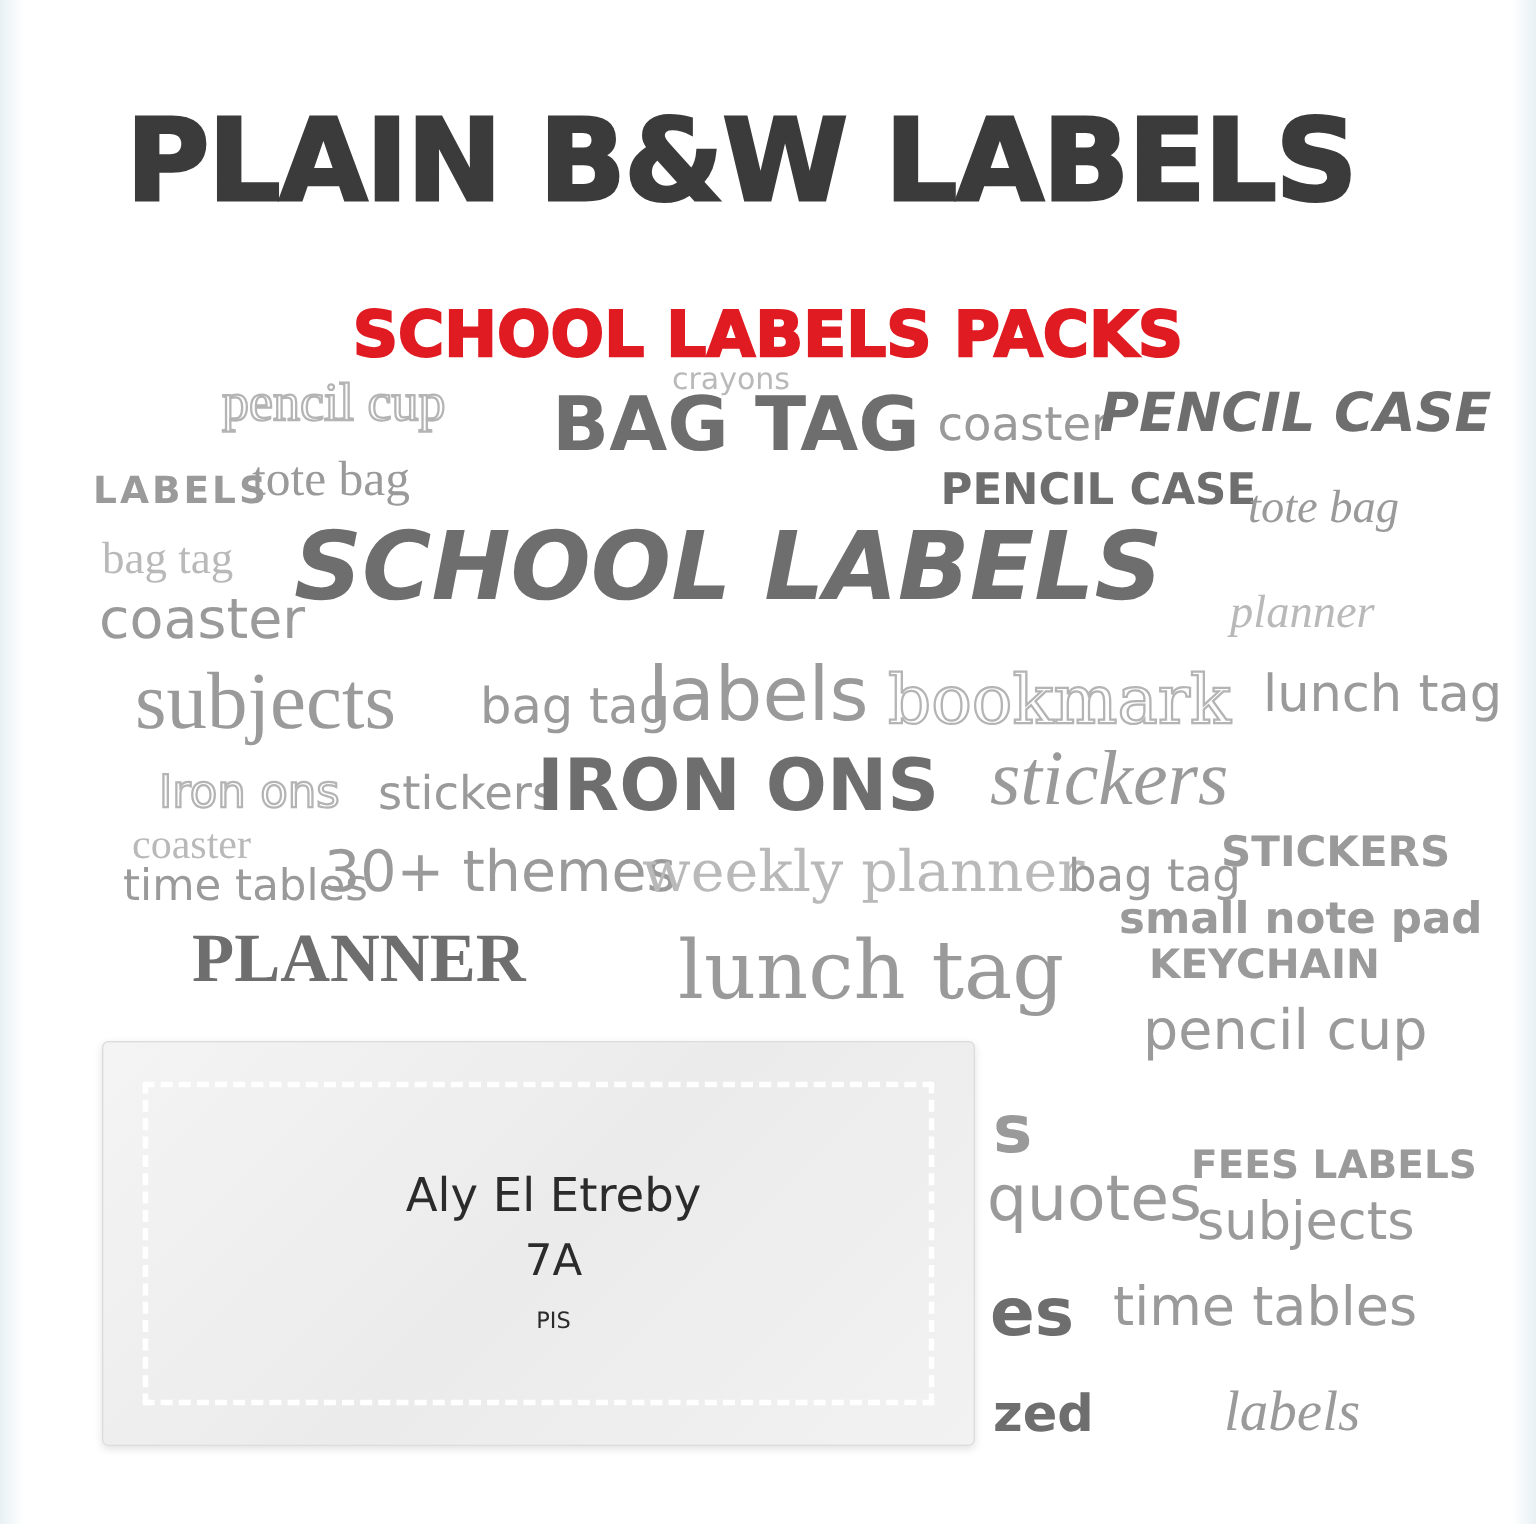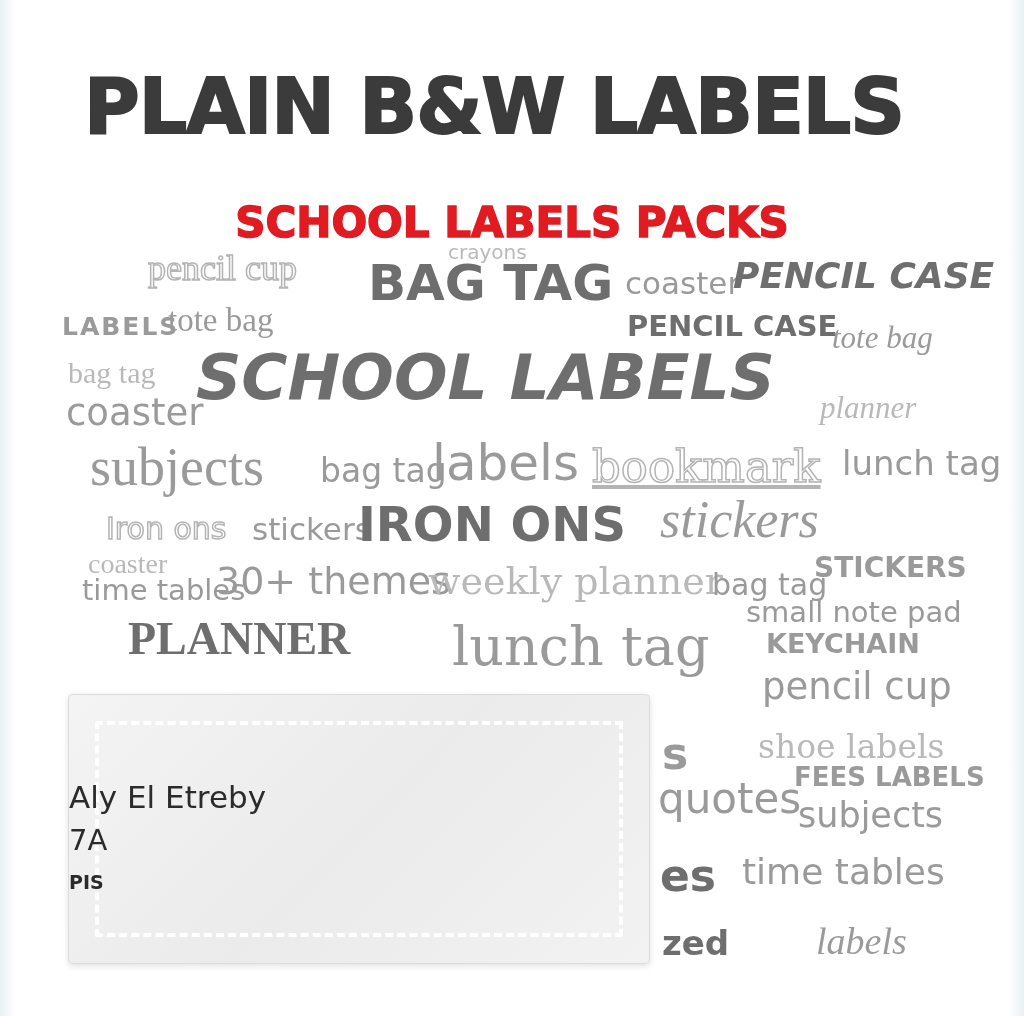--- a/index.html
+++ b/index.html
@@ -120,39 +120,39 @@
   }
   #label-card::before {
     content: "";
     position: absolute;
     left: 26px; top: 26px; right: 26px; bottom: 26px;
     border: 4px dashed #ffffff;
     border-radius: 2px;
   }
   .card-text {
     position: absolute;
-    left: 0;
+    left: 10px;
     width: 580px;
+    text-align: center;
     color: #2b2b2b;
   }
   #card-name {
     top: 84px;
     font-family: "DejaVu Sans", sans-serif;
     font-size: 31px;
   }
   #card-class {
     top: 128px;
     font-family: "DejaVu Sans", sans-serif;
     font-size: 29px;
   }
   #card-school {
     top: 176px;
     font-family: "DejaVu Sans", sans-serif;
-    font-size: 19px;
-    font-weight: bold;
+    font-size: 15px;
   }
 </style>
 </head>
 <body>
 
 <div id="poster">
 
   <div class="edge-tint left"></div>
   <div class="edge-tint right"></div>
 
@@ -166,39 +166,38 @@
       <div class="word mid w-serif" style="left: 168px; top: 68px; font-size: 33px;">tote bag</div>
       <div class="word dark bold w-sans" style="left: 627px; top: 76px; font-size: 29px;">PENCIL CASE</div>
       <div class="word mid ital w-serif" style="left: 832px; top: 86px; font-size: 31px;">tote bag</div>
       <div class="word light w-serif" style="left: 68px; top: 122px; font-size: 30px;">bag tag</div>
       <div class="word dark bold ital w-sans" style="left: 196px; top: 110px; font-size: 63px;">SCHOOL LABELS</div>
       <div class="word light ital w-serif" style="left: 820px; top: 156px; font-size: 31px;">planner</div>
       <div class="word mid w-sans" style="left: 66px; top: 158px; font-size: 37px;">coaster</div>
       <div class="word mid w-serif" style="left: 90px; top: 204px; font-size: 54px;">subjects</div>
       <div class="word mid w-sans" style="left: 320px; top: 218px; font-size: 33px;">bag tag</div>
       <div class="word mid w-sans" style="left: 432px; top: 202px; font-size: 50px;">labels</div>
-      <div class="word outline w-dserif" style="left: 592px; top: 208px; font-size: 45px; text-decoration: underline;">bookmark</div>
+      <div class="word outline w-dserif" style="left: 592px; top: 208px; font-size: 45px;">bookmark</div>
       <div class="word mid w-sans" style="left: 842px; top: 210px; font-size: 34px;">lunch tag</div>
       <div class="word outline w-sans" style="left: 106px; top: 278px; font-size: 30px;">Iron ons</div>
       <div class="word mid w-sans" style="left: 252px; top: 278px; font-size: 31px;">stickers</div>
       <div class="word dark bold w-sans" style="left: 358px; top: 264px; font-size: 48px;">IRON ONS</div>
       <div class="word mid ital w-serif" style="left: 660px; top: 258px; font-size: 52px;">stickers</div>
       <div class="word light w-serif" style="left: 88px; top: 314px; font-size: 28px;">coaster</div>
       <div class="word mid bold w-sans" style="left: 814px; top: 318px; font-size: 28px;">STICKERS</div>
       <div class="word mid w-sans" style="left: 82px; top: 340px; font-size: 29px;">time tables</div>
       <div class="word mid w-sans" style="left: 216px; top: 326px; font-size: 38px;">30+ themes</div>
       <div class="word light w-dserif" style="left: 428px; top: 326px; font-size: 38px; text-align: right;">weekly planner</div>
       <div class="word mid w-sans" style="left: 712px; top: 334px; font-size: 30px;">bag tag</div>
-      <div class="word mid w-sans" style="left: 746px; top: 362px; font-size: 29px;">small note pad</div>
+      <div class="word mid w-sans" style="left: 746px; top: 362px; font-size: 29px; font-weight: bold;">small note pad</div>
       <div class="word dark bold w-serif" style="left: 128px; top: 380px; font-size: 46px;">PLANNER</div>
       <div class="word mid w-dserif" style="left: 452px; top: 384px; font-size: 54px;">lunch tag</div>
       <div class="word mid bold w-sans" style="left: 766px; top: 394px; font-size: 27px;">KEYCHAIN</div>
       <div class="word mid w-sans" style="left: 762px; top: 432px; font-size: 37px;">pencil cup</div>
       <div class="word mid bold w-sans" style="left: 662px; top: 496px; font-size: 44px;">s</div>
-      <div class="word light w-dserif" style="left: 758px; top: 494px; font-size: 33px;">shoe labels</div>
       <div class="word mid w-sans" style="left: 658px; top: 542px; font-size: 42px;">quotes</div>
       <div class="word mid bold w-sans" style="left: 794px; top: 528px; font-size: 26px;">FEES LABELS</div>
       <div class="word mid w-sans" style="left: 798px; top: 562px; font-size: 35px;">subjects</div>
       <div class="word dark bold w-sans" style="left: 660px; top: 618px; font-size: 44px;">es</div>
       <div class="word mid w-sans" style="left: 742px; top: 618px; font-size: 36px;">time tables</div>
       <div class="word dark bold w-sans" style="left: 662px; top: 690px; font-size: 34px;">zed</div>
       <div class="word mid ital w-serif" style="left: 816px; top: 686px; font-size: 38px;">labels</div>
     </div>
 
   <div id="title-main">PLAIN B&amp;W LABELS</div>

